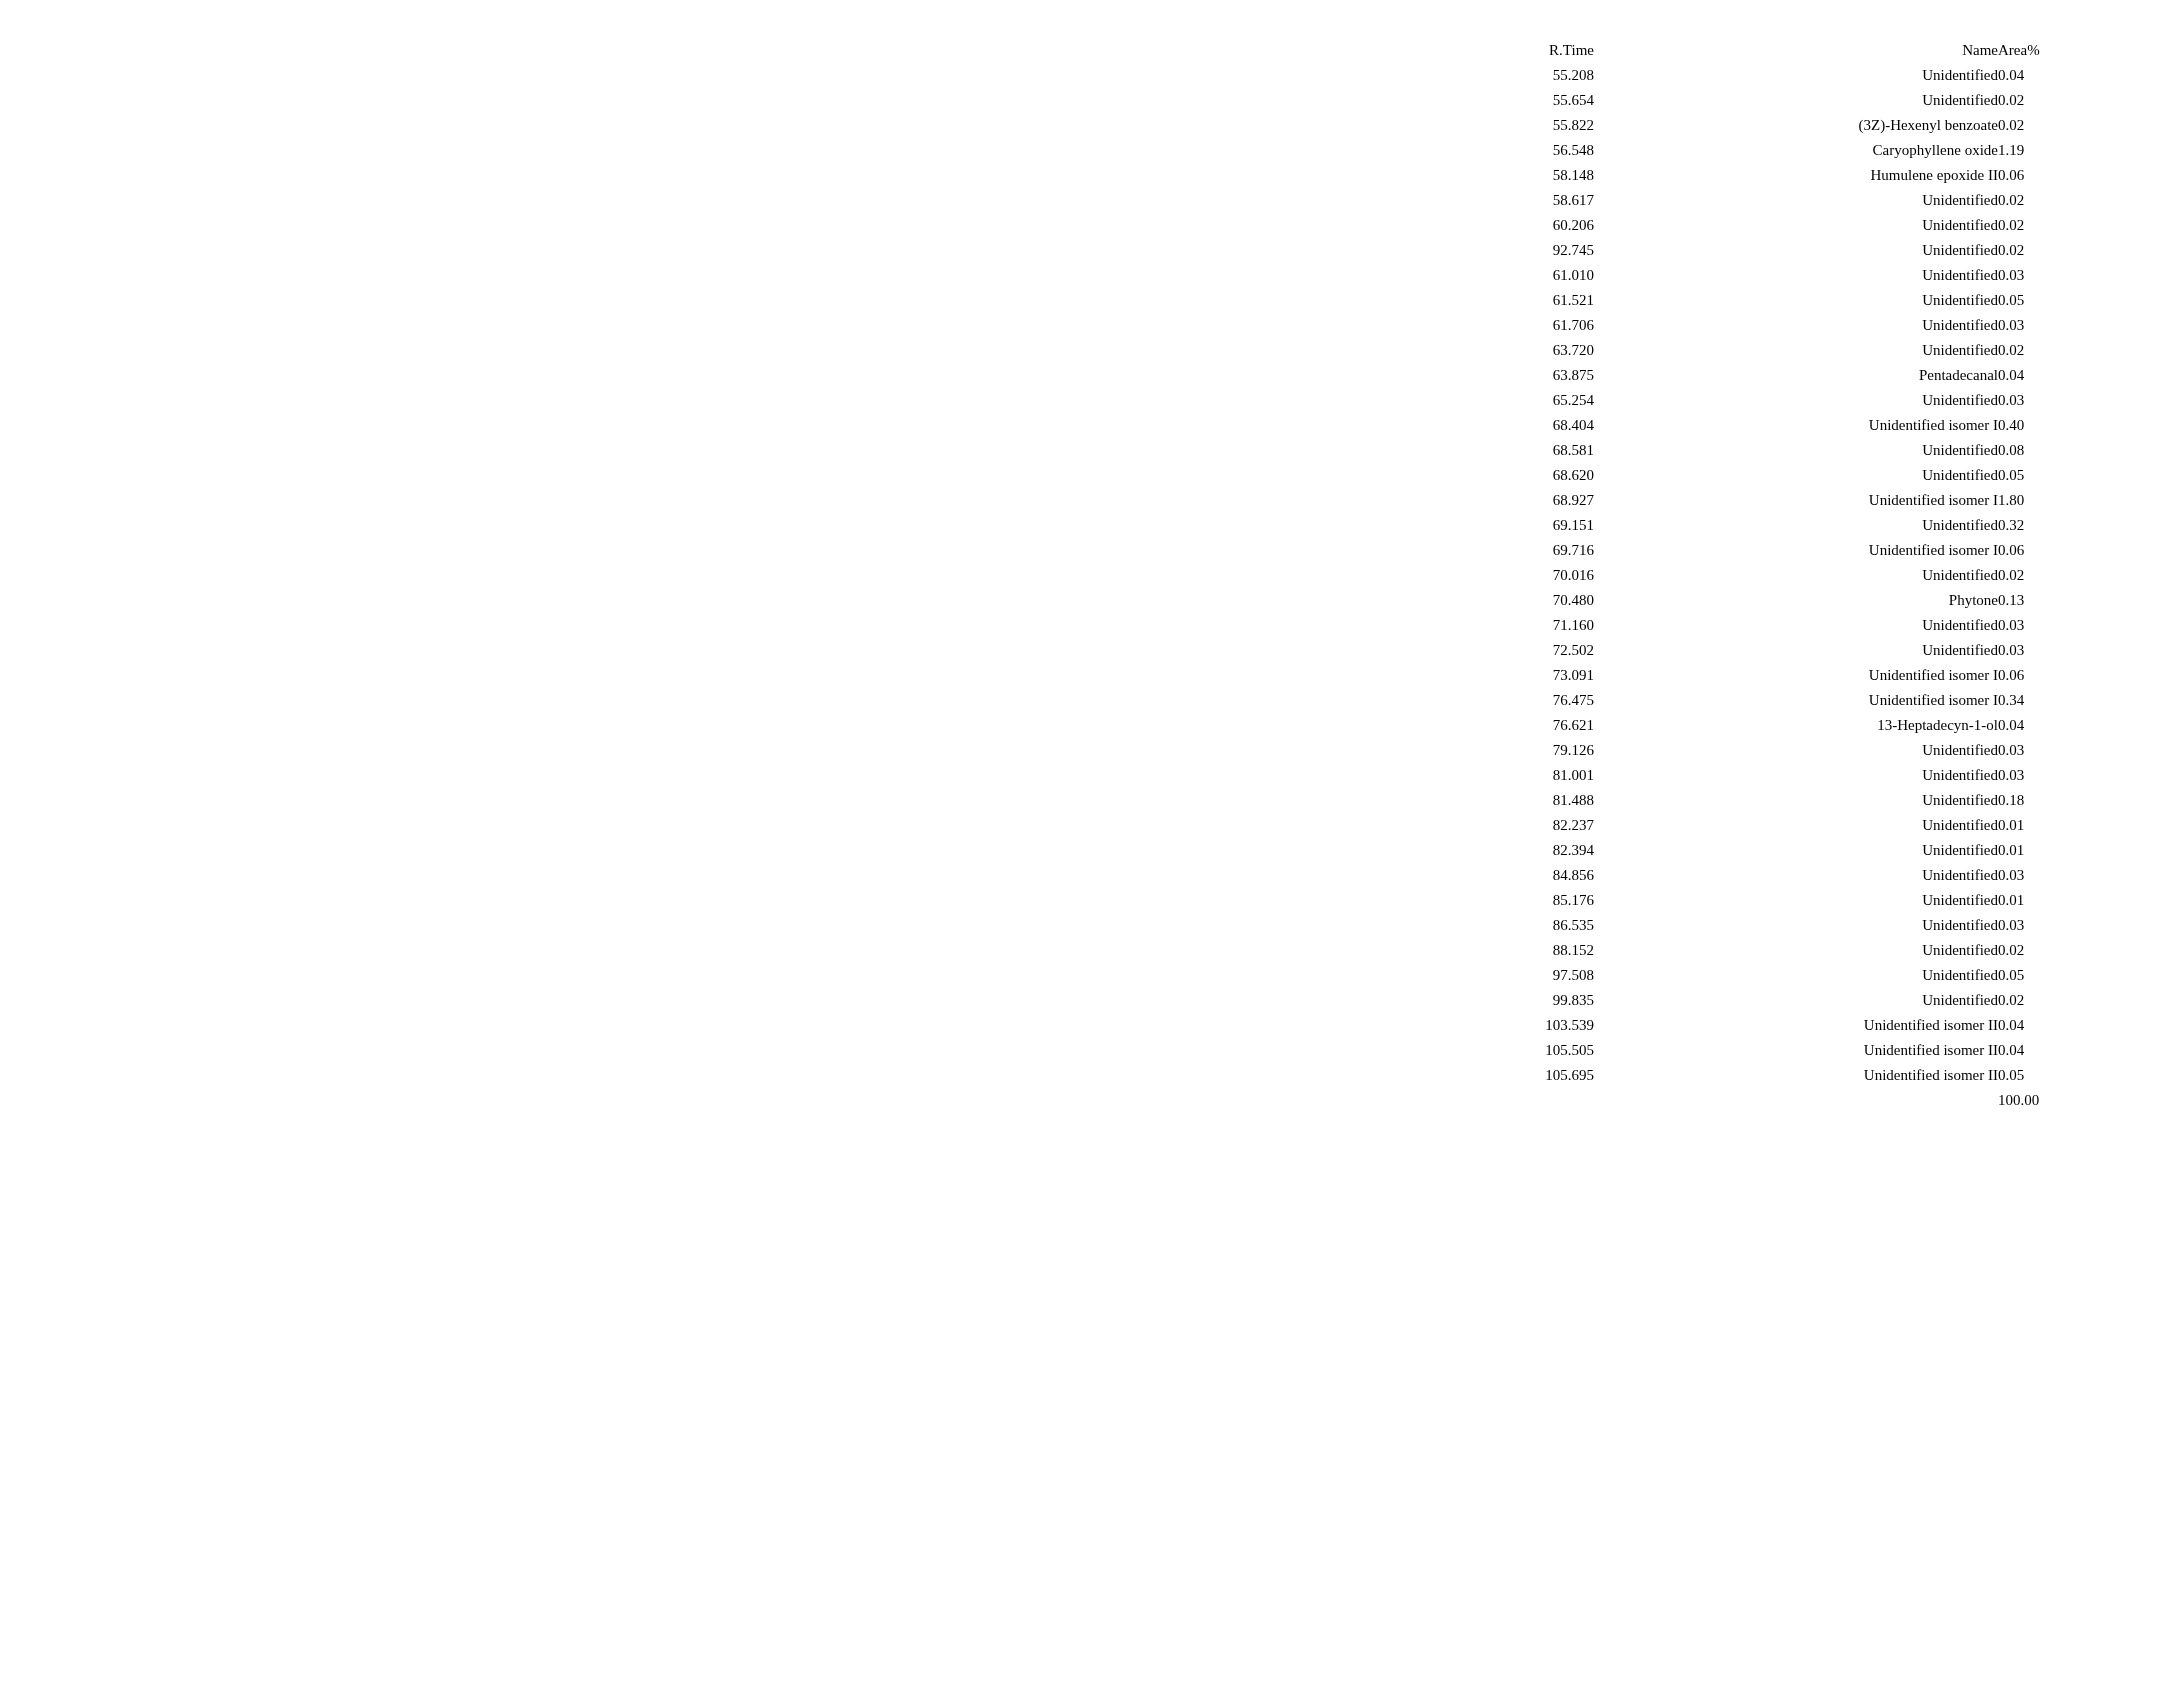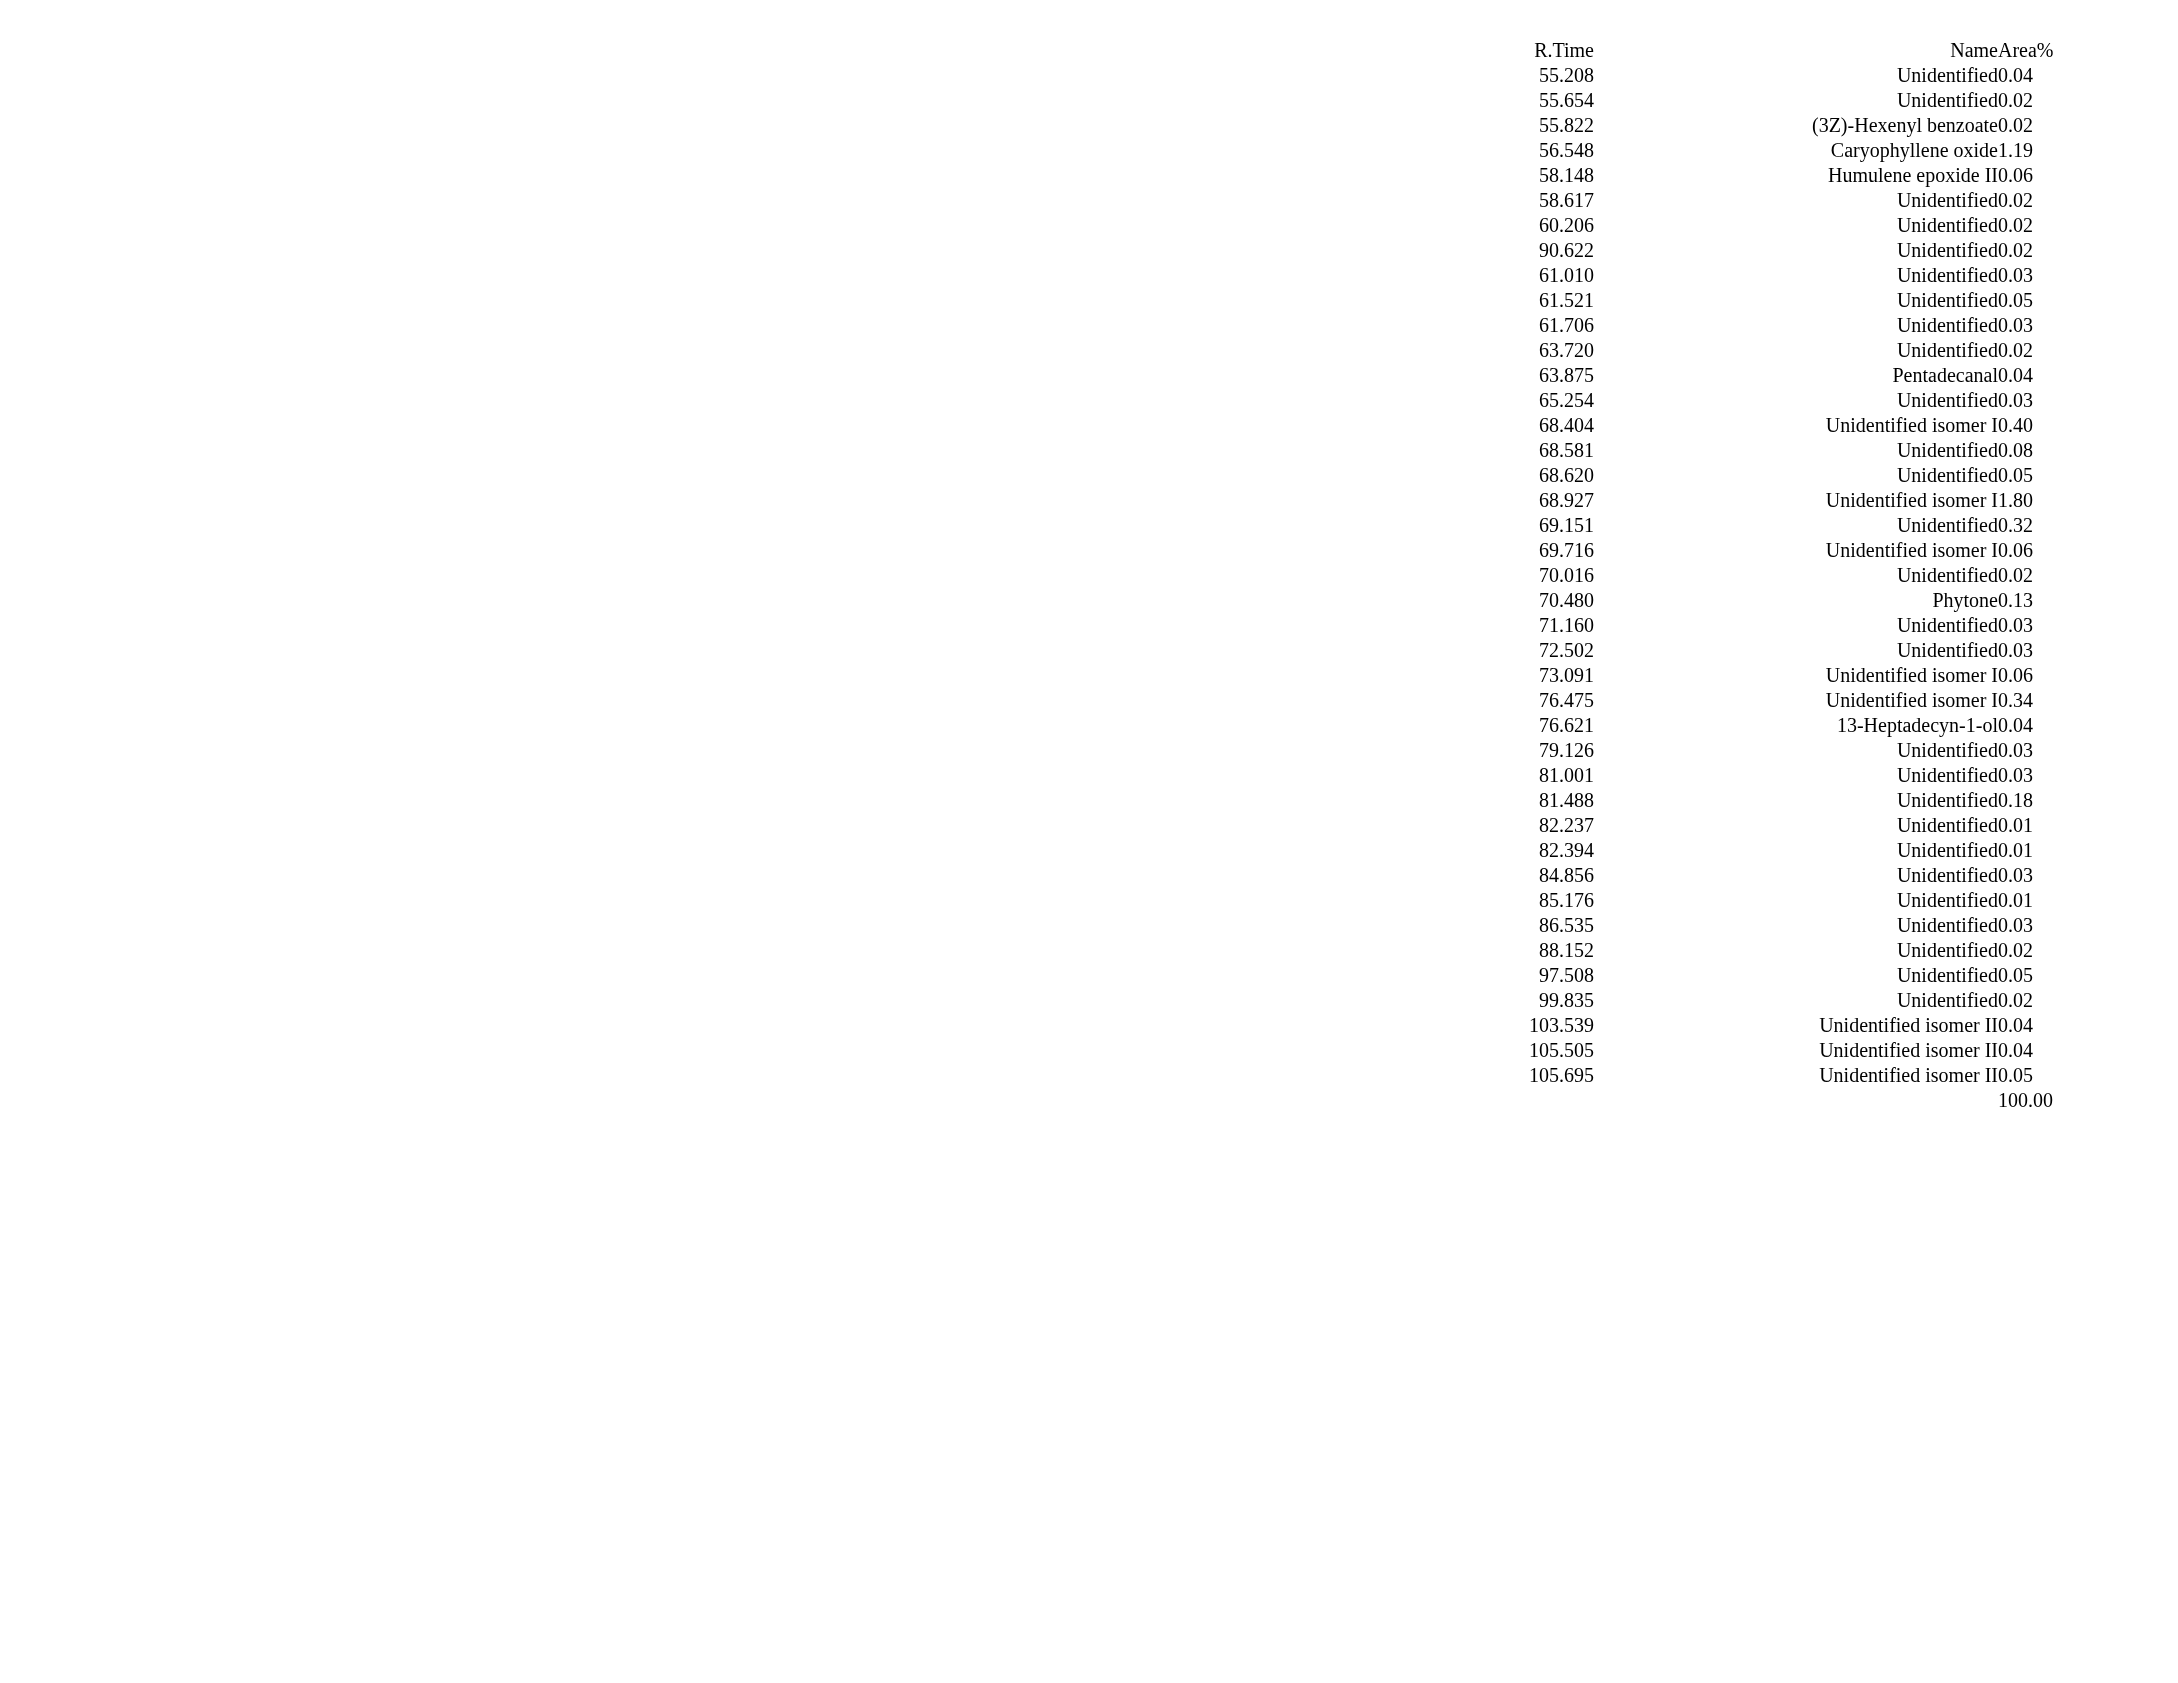--- a/index.html
+++ b/index.html
@@ -13,21 +13,21 @@
     background: #ffffff;
     color: #000000;
     font-family: "Liberation Serif", serif;
     overflow: hidden;
   }
   .report-table {
     position: absolute;
     left: 1519px;
     top: 38px;
     width: 570px;
-    font-size: 20px;
+    font-size: 15px;
     line-height: 25px;
   }
   .trow {
     display: flex;
     white-space: nowrap;
   }
   .c-rtime {
     flex: none;
     width: 75px;
     text-align: right;
@@ -90,21 +90,21 @@
     <span class="c-area">0.02</span>
   </div>
 
   <div class="trow">
     <span class="c-rtime">60.206</span>
     <span class="c-name">Unidentified</span>
     <span class="c-area">0.02</span>
   </div>
 
   <div class="trow">
-    <span class="c-rtime">90.622</span>
+    <span class="c-rtime">92.745</span>
     <span class="c-name">Unidentified</span>
     <span class="c-area">0.02</span>
   </div>
 
   <div class="trow">
     <span class="c-rtime">61.010</span>
     <span class="c-name">Unidentified</span>
     <span class="c-area">0.03</span>
   </div>
 

